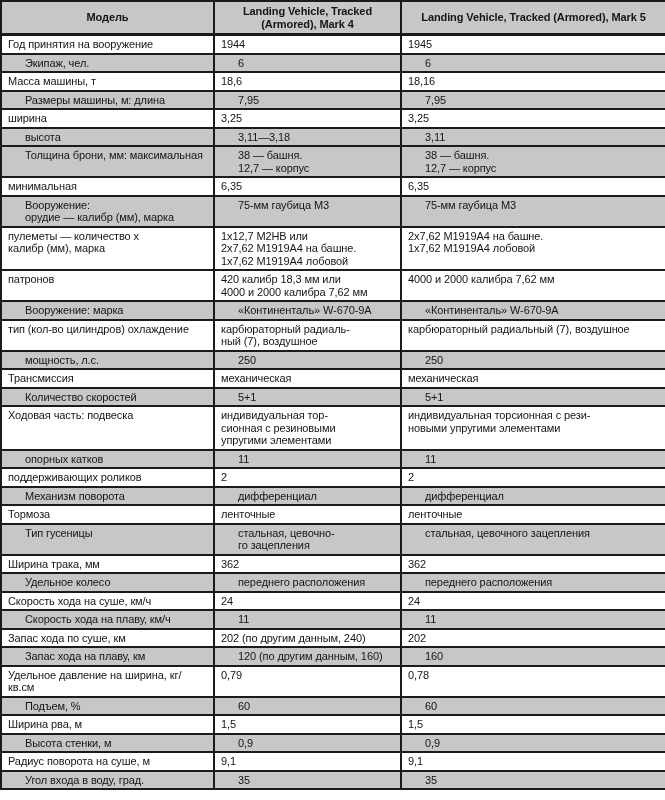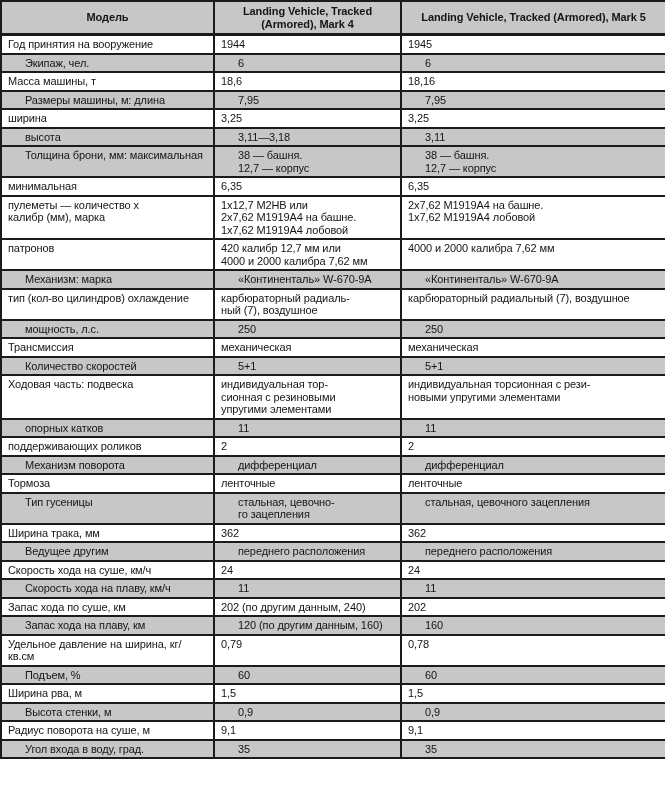--- a/index.html
+++ b/index.html
@@ -95,37 +95,43 @@
         <td>38 — башня.
 12,7 — корпус</td>
         <td>38 — башня.
 12,7 — корпус</td>
       </tr>
       <tr>
         <td>минимальная</td>
         <td>6,35</td>
         <td>6,35</td>
       </tr>
+      <tr class="shaded">
+        <td>Вооружение:
+орудие — калибр (мм), марка</td>
+        <td>75-мм гаубица М3</td>
+        <td>75-мм гаубица М3</td>
+      </tr>
       <tr>
         <td>пулеметы — количество х
 калибр (мм), марка</td>
         <td>1х12,7 M2HB или
 2х7,62 М1919А4 на башне.
 1х7,62 М1919А4 лобовой</td>
         <td>2х7,62 М1919А4 на башне.
 1х7,62 М1919А4 лобовой</td>
       </tr>
       <tr>
         <td>патронов</td>
-        <td>420 калибр 12,7 мм или
+        <td>420 калибр 18,3 мм или
 4000 и 2000 калибра 7,62 мм</td>
         <td>4000 и 2000 калибра 7,62 мм</td>
       </tr>
       <tr class="shaded">
-        <td>Механизм: марка</td>
+        <td>Вооружение: марка</td>
         <td>«Континенталь» W-670-9A</td>
         <td>«Континенталь» W-670-9A</td>
       </tr>
       <tr>
         <td>тип (кол-во цилиндров) охлаждение</td>
         <td>карбюраторный радиаль-
 ный (7), воздушное</td>
         <td>карбюраторный радиальный (7), воздушное</td>
       </tr>
       <tr class="shaded">
@@ -176,21 +182,21 @@
         <td>стальная, цевочно-
 го зацепления</td>
         <td>стальная, цевочного зацепления</td>
       </tr>
       <tr>
         <td>Ширина трака, мм</td>
         <td>362</td>
         <td>362</td>
       </tr>
       <tr class="shaded">
-        <td>Ведущее другим</td>
+        <td>Удельное колесо</td>
         <td>переднего расположения</td>
         <td>переднего расположения</td>
       </tr>
       <tr>
         <td>Скорость хода на суше, км/ч</td>
         <td>24</td>
         <td>24</td>
       </tr>
       <tr class="shaded">
         <td>Скорость хода на плаву, км/ч</td>

